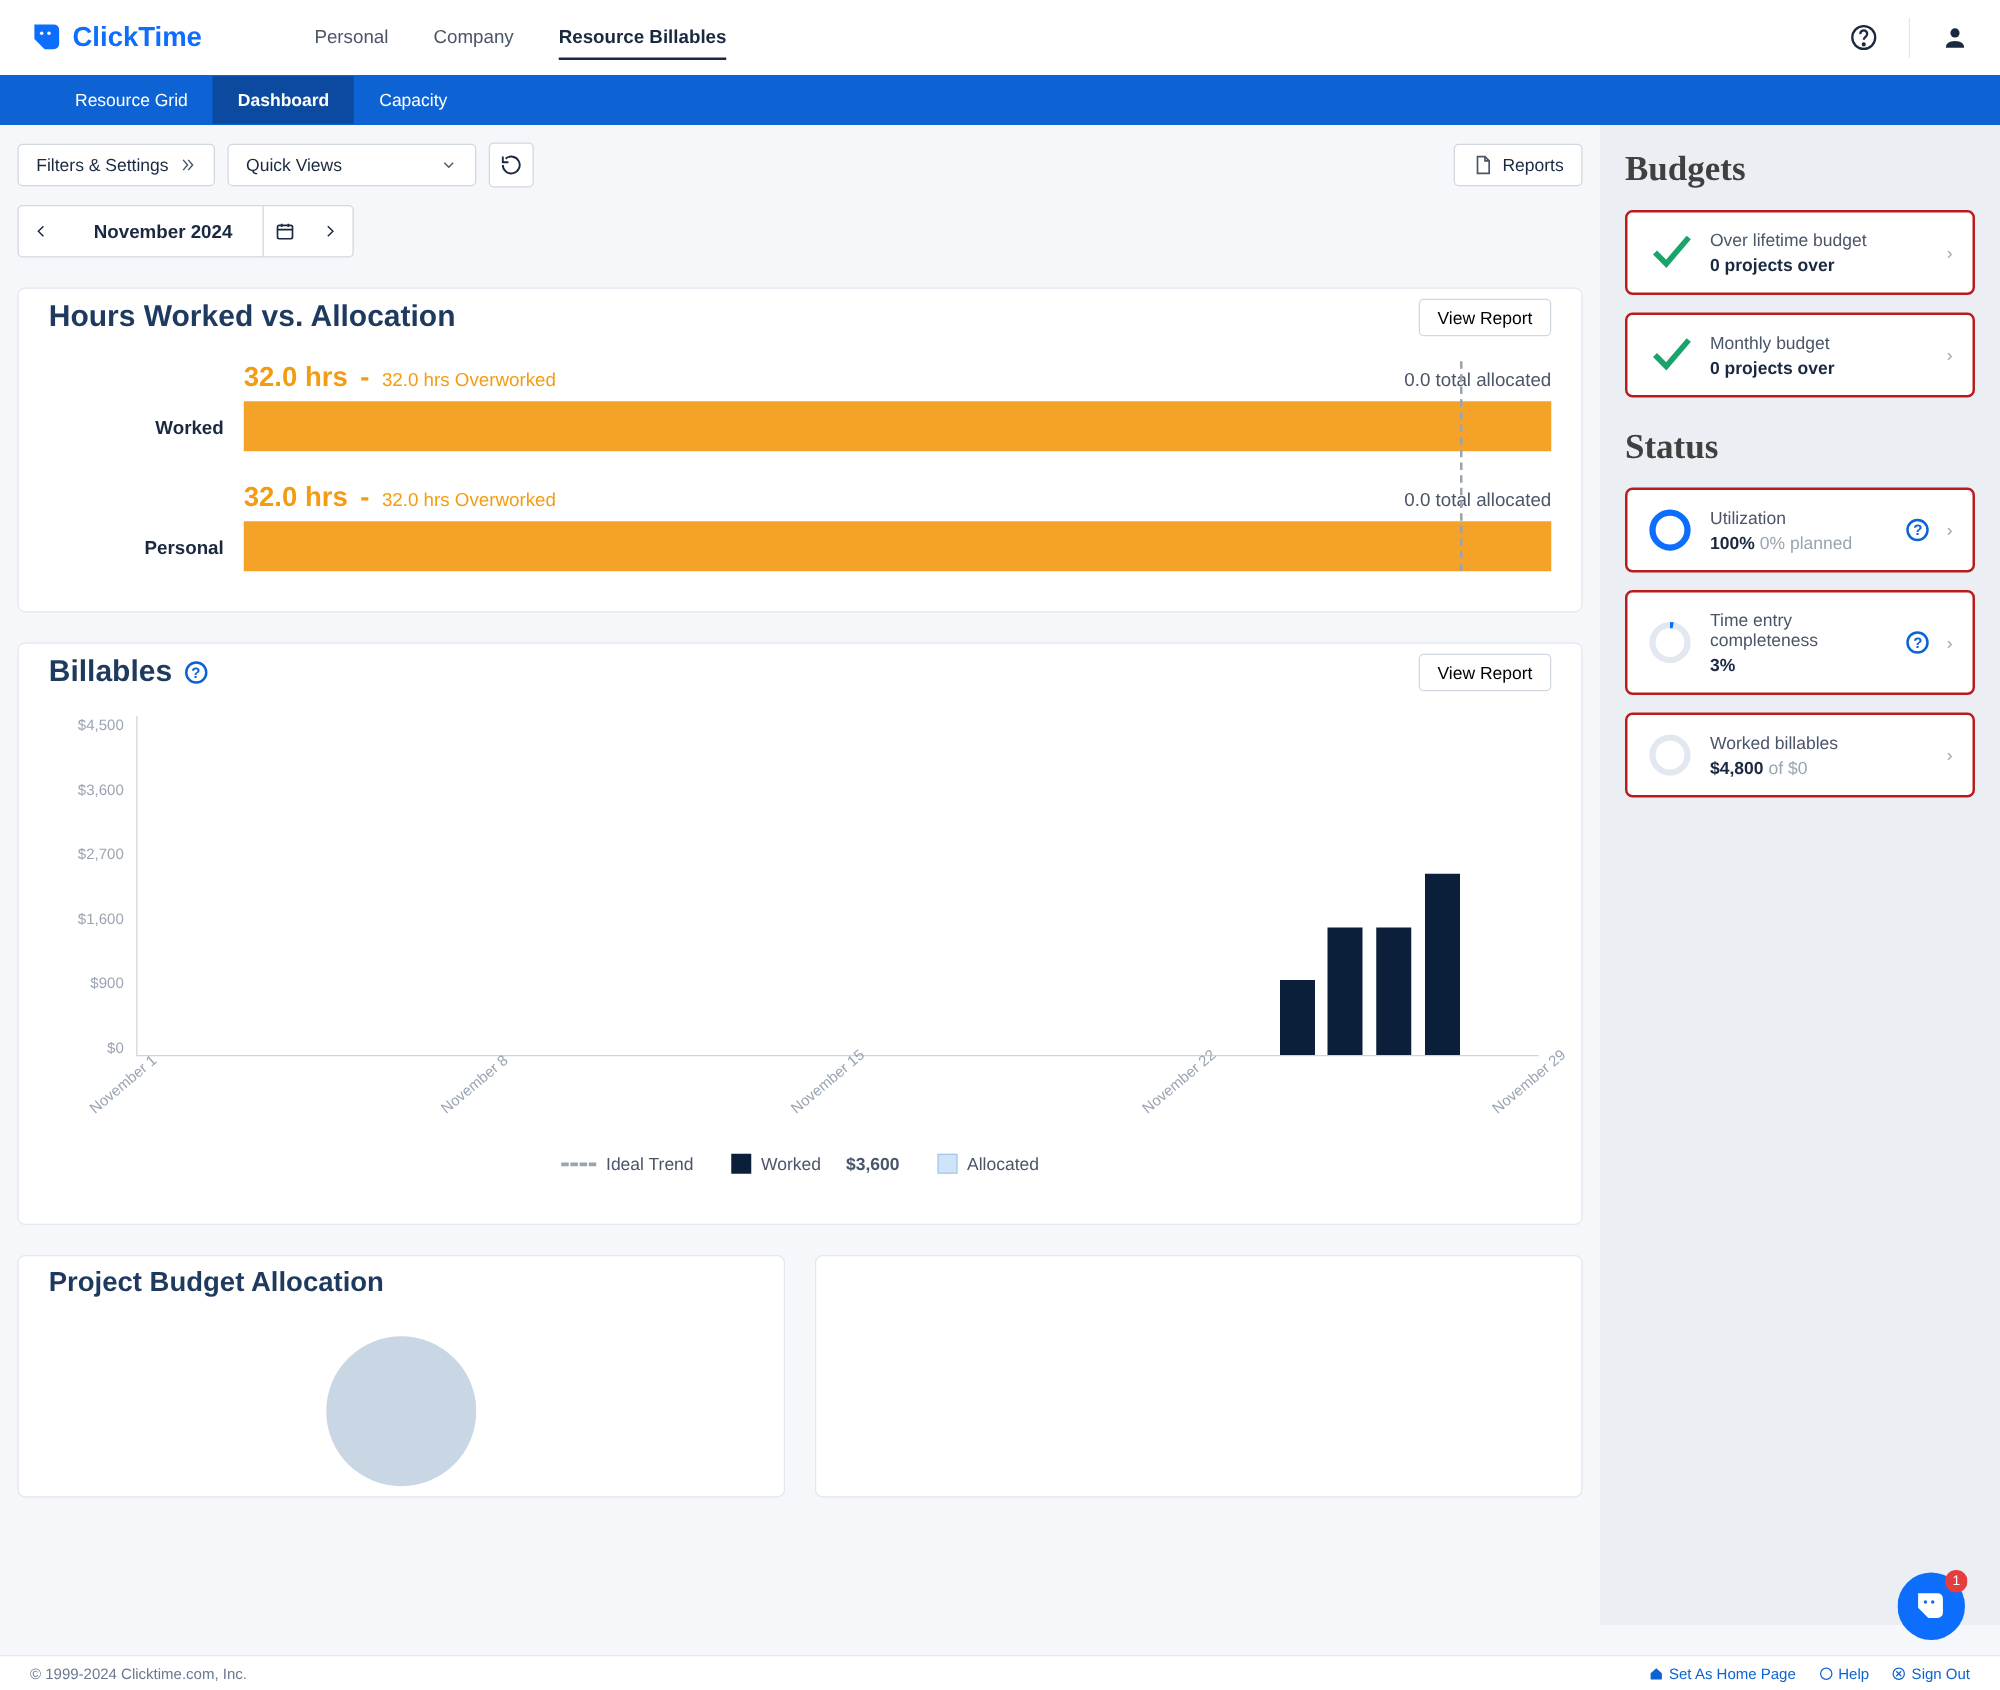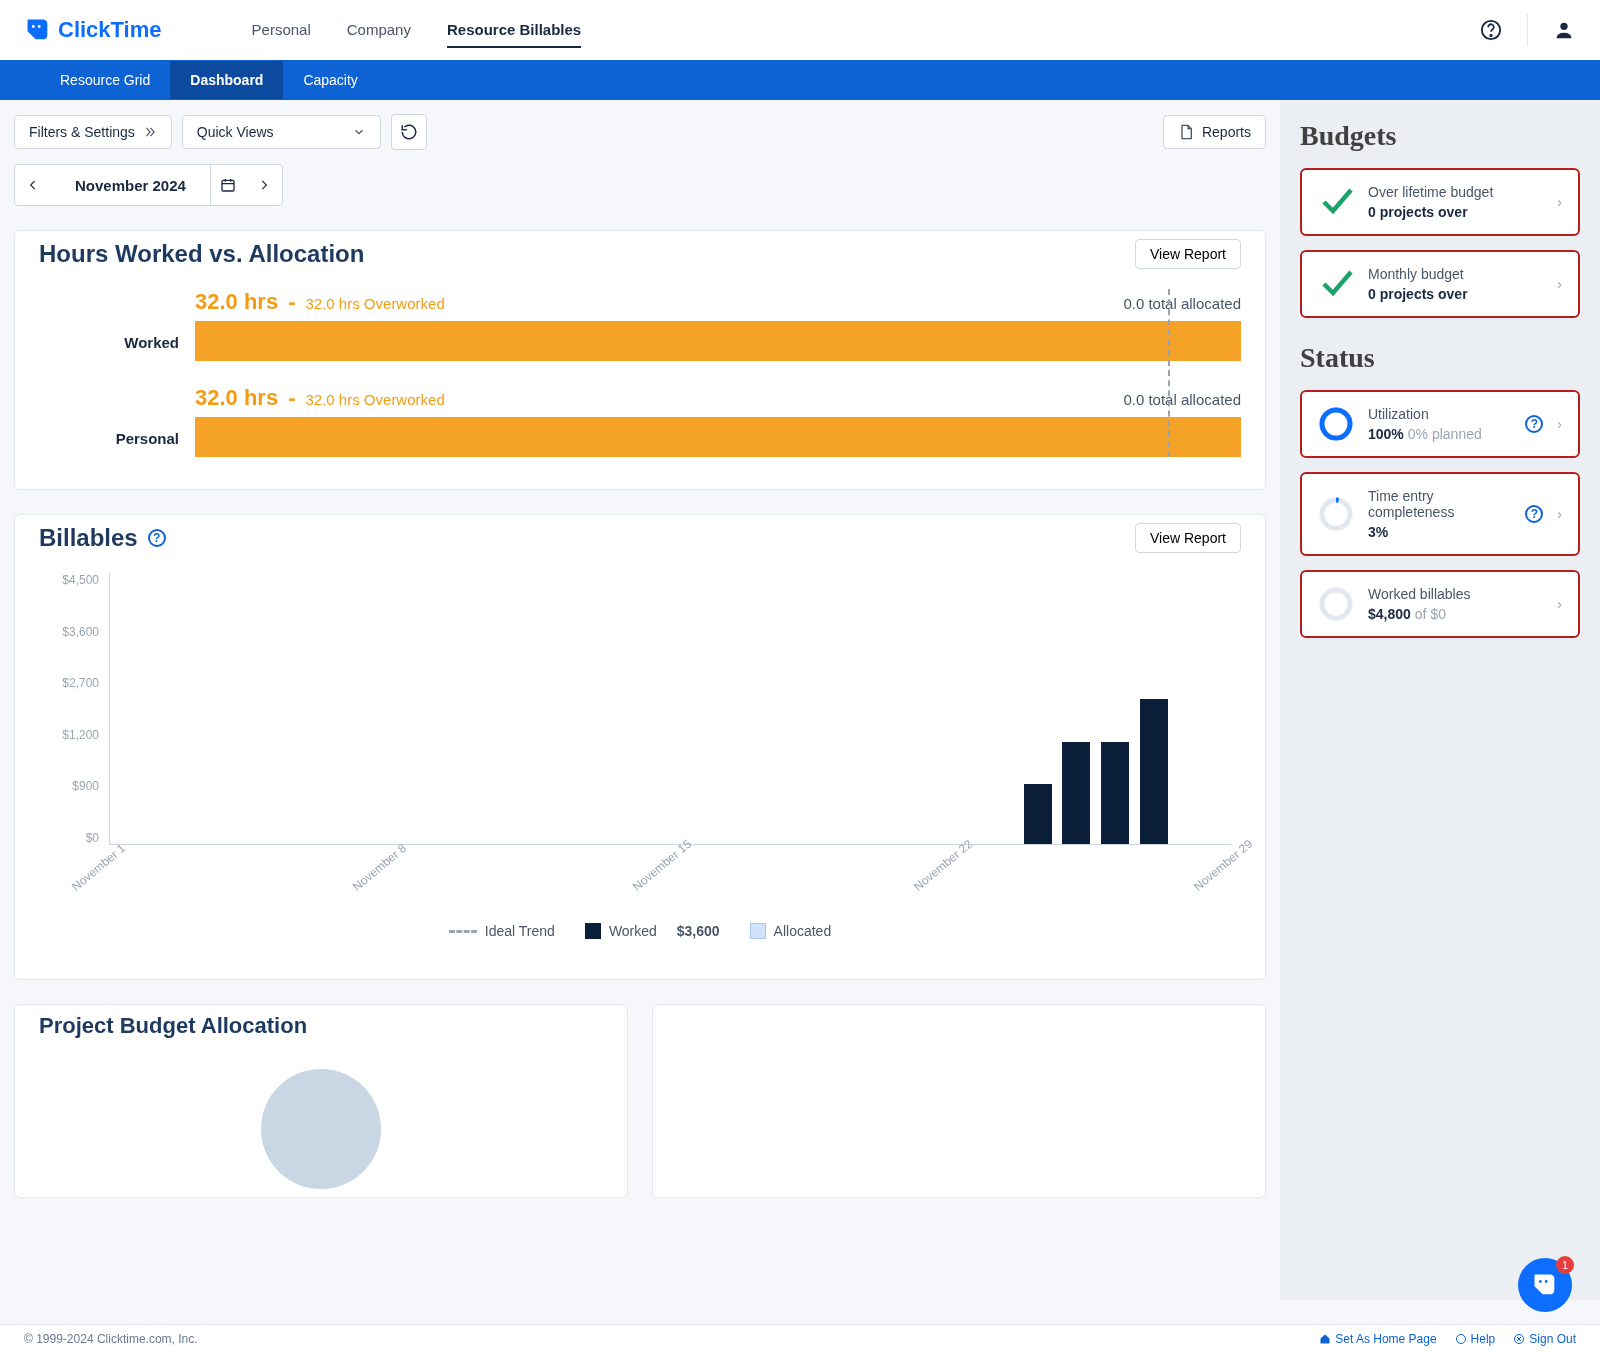--- a/index.html
+++ b/index.html
@@ -247,21 +247,21 @@
           <span>Billables</span>
           <span class="help-circle">?</span>
         </div>
         <button class="view-report">View Report</button>
       </div>
       <div class="chart-wrap">
         <div class="chart-ylabels" id="ylabels">
             <div>$4,500</div>
             <div>$3,600</div>
             <div>$2,700</div>
-            <div>$1,200</div>
+            <div>$1,600</div>
             <div>$900</div>
             <div>$0</div>
           </div>
         <div class="chart-plot">
           <div class="chart-bars" id="bars">
               <div class="chart-bar" style="left: calc(82.7586% - 14px); height: 22.2222%;"></div>
               <div class="chart-bar" style="left: calc(86.2069% - 14px); height: 37.7778%;"></div>
               <div class="chart-bar" style="left: calc(89.6552% - 14px); height: 37.7778%;"></div>
               <div class="chart-bar" style="left: calc(93.1034% - 14px); height: 53.3333%;"></div>
             </div>

